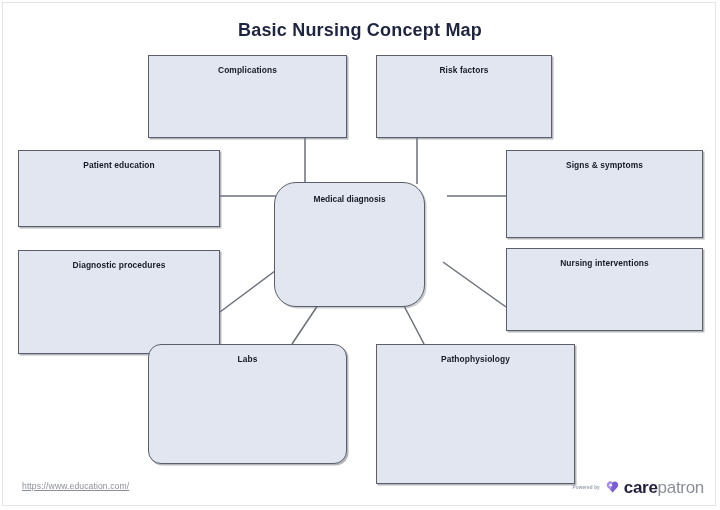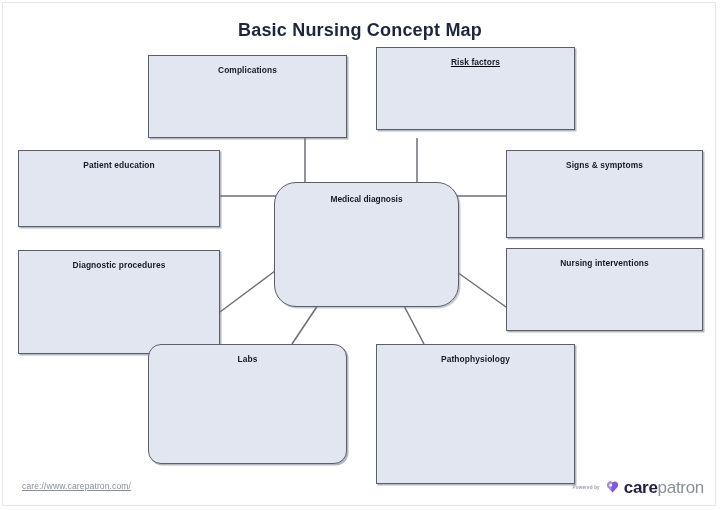--- a/index.html
+++ b/index.html
@@ -64,21 +64,21 @@
     font-size: 8.4px;
     font-weight: bold;
     color: #161a28;
     margin-top: 9px;
     letter-spacing: 0.1px;
   }
 
   #node-central {
     position: absolute;
     left: 274px; top: 182px;
-    width: 185px; height: 125px;
+    width: 151px; height: 125px;
     box-sizing: border-box;
     background: #e2e6f0;
     border: 1.3px solid #5a5f6b;
     border-radius: 22px;
     box-shadow: 1.5px 1.5px 0 rgba(120,124,134,0.4);
   }
   #node-central .node-label {
     display: block;
     width: 100%;
     text-align: center;
@@ -154,21 +154,21 @@
   </svg>
 
   <div id="node-central">
     <span class="node-label">Medical diagnosis</span>
   </div>
 
   <div class="node" style="left:148px; top:55px; width:199px; height:83px;">
     <span class="node-label">Complications</span>
   </div>
 
-  <div class="node" style="left:376px; top:47px; width:199px; height:83px;text-decoration:underline;">
+  <div class="node" style="left:376px; top:55px; width:176px; height:83px;">
     <span class="node-label">Risk factors</span>
   </div>
 
   <div class="node" style="left:18px; top:150px; width:202px; height:77px;">
     <span class="node-label">Patient education</span>
   </div>
 
   <div class="node" style="left:18px; top:250px; width:202px; height:104px;">
     <span class="node-label">Diagnostic procedures</span>
   </div>
@@ -182,21 +182,21 @@
   </div>
 
   <div class="node" style="left:148px; top:344px; width:199px; height:120px;border-radius:13px;">
     <span class="node-label">Labs</span>
   </div>
 
   <div class="node" style="left:376px; top:344px; width:199px; height:140px;">
     <span class="node-label">Pathophysiology</span>
   </div>
 
-  <a id="footer-url" href="#">care://www.carepatron.com/</a>
+  <a id="footer-url" href="#">https://www.education.com/</a>
 
   <div id="footer-brand">
     <span id="powered-by">Powered by</span>
     <svg id="brand-mark" viewBox="0 0 32 32" xmlns="http://www.w3.org/2000/svg">
       <path d="M16.2 5.2 C13.6 2.4 8.6 2.6 6.1 5.8 C3.4 9.2 4.3 14.1 7.6 17.3 L16.3 26.4 L25.1 17.3 C28.4 14.0 29.1 9.2 26.4 5.8 C23.9 2.6 18.9 2.5 16.2 5.2 Z" fill="#7c5cd6"></path>
       <path d="M16.2 5.2 C13.6 2.4 8.6 2.6 6.1 5.8 C3.4 9.2 4.3 14.1 7.6 17.3 L13.2 23.1 L13.8 10.8 Z" fill="#a98fe8"></path>
       <circle cx="12.3" cy="11.0" r="3.1" fill="#ffffff" opacity="0.92"></circle>
     </svg>
     <span id="brand-word"><span class="b1">care</span><span class="b2">patron</span></span>
   </div>

